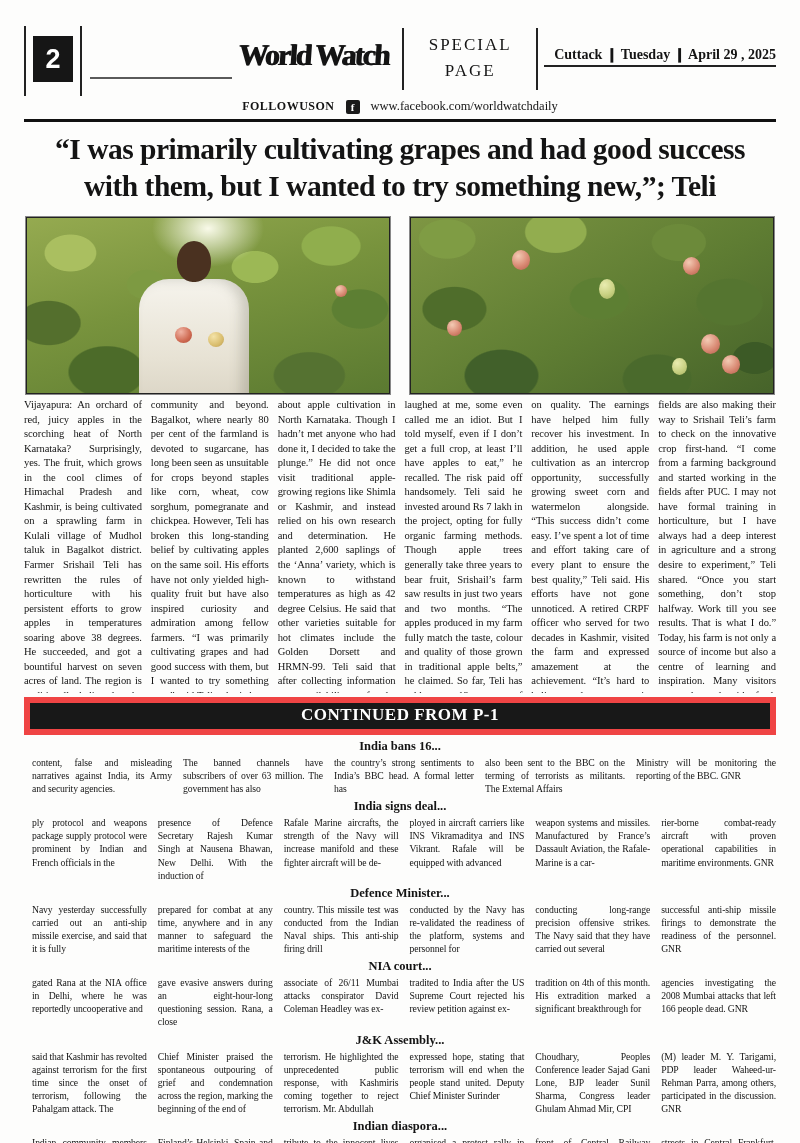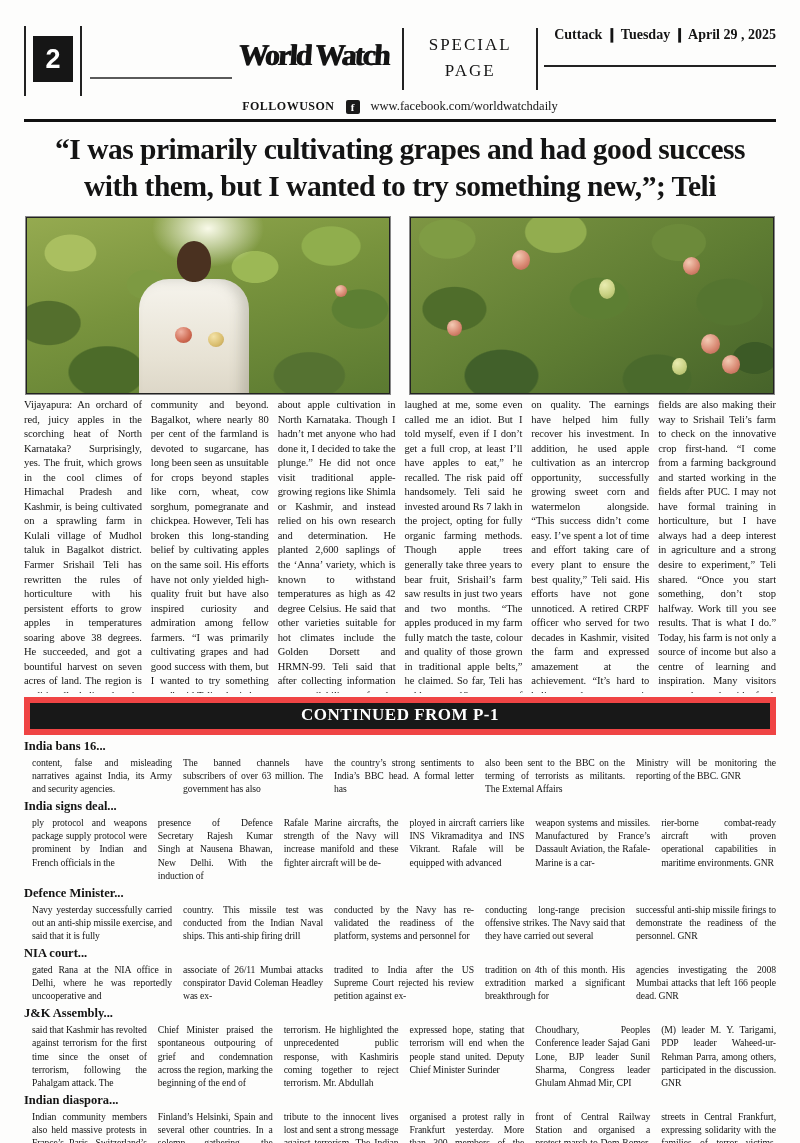--- a/index.html
+++ b/index.html
@@ -12,21 +12,21 @@
   
   .hdr-top { display:flex; align-items:stretch; height:70px; }
   .pgwrap { border-left:2px solid #222; border-right:2px solid #222; padding:10px 7px 4px; display:flex; align-items:flex-start; }
   .pgnum { background:#161616; color:#fff; width:40px; height:46px; display:flex; align-items:center; justify-content:center;
            font-size:27px; font-weight:bold; font-family:"Liberation Sans", sans-serif; }
   .hline-left { flex:1.1; border-bottom:2px solid #5a5a5a; margin-bottom:17px; margin-left:8px; }
   .masthead { font-weight:900; font-size:30px; letter-spacing:-2px; padding:12px 8px 0 6px; white-space:nowrap;
               transform:skewX(-4deg); text-shadow:1px 0 #141414; }
   .vline { border-left:2px solid #222; margin:2px 6px 6px; }
   .special { width:120px; text-align:center; font-weight:normal; font-size:17px; letter-spacing:2px; line-height:1.5; padding-top:6px; }
-  .dateline-wrap { flex:1.6; display:flex; align-items:flex-start; border-bottom:2px solid #222; margin-bottom:29px; padding:0 0 2px 10px; }
+  .dateline-wrap { flex:1.6; display:flex; align-items:flex-end; border-bottom:2px solid #222; margin-bottom:29px; padding:0 0 2px 10px; }
   .dateline { font-weight:bold; font-size:14px; white-space:nowrap; }
   .follow-row { display:flex; align-items:center; justify-content:center; gap:11px;
                 border-bottom:3px solid #111; padding:3px 0 5px; }
   .follow-label { font-size:12px; font-weight:bold; letter-spacing:.5px; }
   .fb-icon { width:14px; height:14px; background:#1b1b1b; color:#fff; border-radius:2px;
              display:inline-flex; align-items:center; justify-content:center;
              font-size:11px; font-weight:bold; font-family:"Liberation Serif", serif; }
   .follow-url { font-size:12.5px; }
   
   .headline { text-align:center; font-weight:bold; font-size:29.5px; line-height:37px;
@@ -72,21 +72,21 @@
   .apple { position:absolute; border-radius:50%;
            background:radial-gradient(circle at 35% 30%, #f3cbb4, #d98a74 55%, #b65c49); }
   .apple.green { background:radial-gradient(circle at 35% 30%, #e9ecb0, #c9d183 55%, #a6b25f); }
   
   .article-cols { display:flex; gap:9px; height:295px; overflow:hidden; margin-top:2px; }
   .acol { flex:1; text-align:justify; font-size:10.55px; line-height:14.55px; letter-spacing:-0.1px; }
   
   .banner { background:#181818; color:#fff; text-align:center; font-weight:bold; font-size:17px;
             letter-spacing:.5px; padding:2px 0 4px; margin-top:4px; border:6px solid #ef4444; }
   .section { margin-top:1px; }
-  .sec-head { font-weight:bold; font-size:12.5px; padding:3px 0 2px; }
+  .sec-head { text-align:center; font-weight:bold; font-size:12.5px; padding:3px 0 2px; }
   .sec-cols { display:flex; gap:11px;margin-left:8px; }
   .scol { flex:1; text-align:justify; font-size:9.7px; line-height:13.1px; letter-spacing:-0.1px; }
 </style>
 </head>
 <body>
 
 <div class="page">
 
   <div class="hdr-top">
     <div class="pgwrap">
@@ -163,31 +163,33 @@
       <div class="scol">ployed in aircraft carriers like INS Vikramaditya and INS Vikrant. Rafale will be equipped with advanced</div>
       <div class="scol">weapon systems and missiles. Manufactured by France’s Dassault Aviation, the Rafale-Marine is a car-</div>
       <div class="scol">rier-borne combat-ready aircraft with proven operational capabilities in maritime environments. GNR</div>
     </div>
   </div>
 
   <div class="section">
     <div class="sec-head">Defence Minister...</div>
     <div class="sec-cols">
       <div class="scol">Navy yesterday successfully carried out an anti-ship missile exercise, and said that it is fully</div>
+      <div class="scol">prepared for combat at any time, anywhere and in any manner to safeguard the maritime interests of the</div>
       <div class="scol">country. This missile test was conducted from the Indian Naval ships. This anti-ship firing drill</div>
       <div class="scol">conducted by the Navy has re-validated the readiness of the platform, systems and personnel for</div>
       <div class="scol">conducting long-range precision offensive strikes. The Navy said that they have carried out several</div>
       <div class="scol">successful anti-ship missile firings to demonstrate the readiness of the personnel. GNR</div>
     </div>
   </div>
 
   <div class="section">
     <div class="sec-head">NIA court...</div>
     <div class="sec-cols">
       <div class="scol">gated Rana at the NIA office in Delhi, where he was reportedly uncooperative and</div>
+      <div class="scol">gave evasive answers during an eight-hour-long questioning session. Rana, a close</div>
       <div class="scol">associate of 26/11 Mumbai attacks conspirator David Coleman Headley was ex-</div>
       <div class="scol">tradited to India after the US Supreme Court rejected his review petition against ex-</div>
       <div class="scol">tradition on 4th of this month. His extradition marked a significant breakthrough for</div>
       <div class="scol">agencies investigating the 2008 Mumbai attacks that left 166 people dead. GNR</div>
     </div>
   </div>
 
   <div class="section">
     <div class="sec-head">J&amp;K Assembly...</div>
     <div class="sec-cols">

